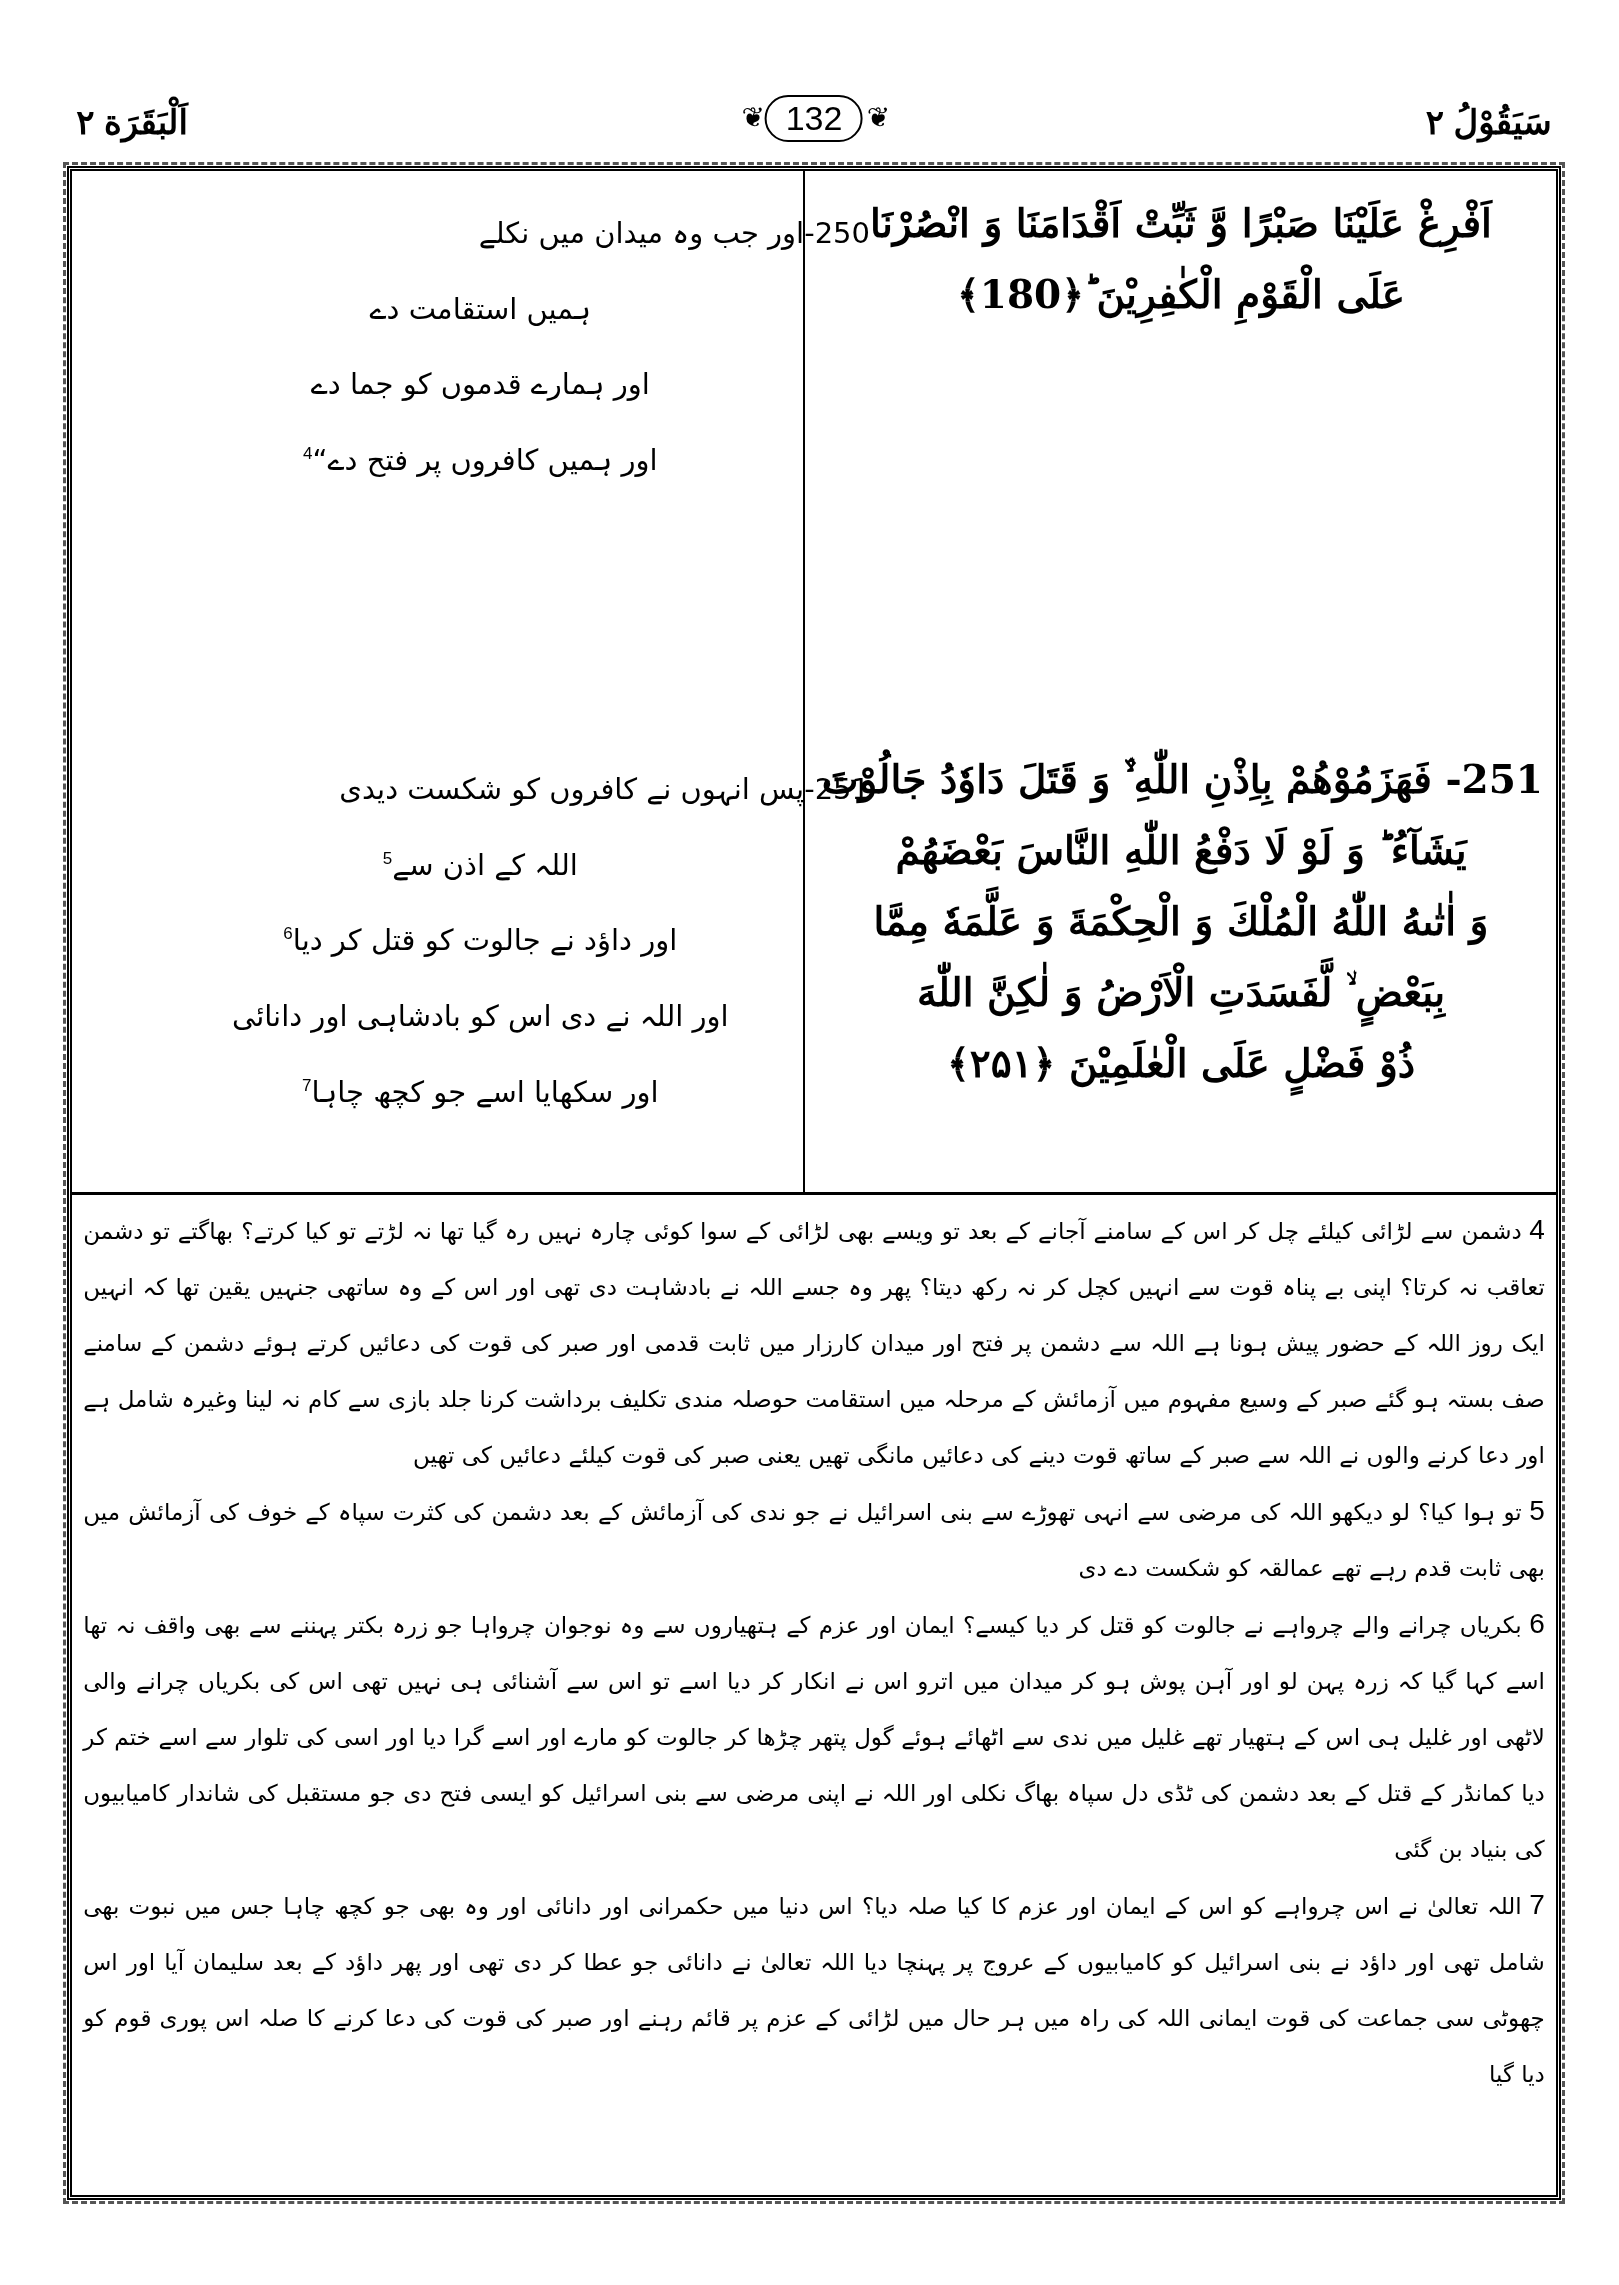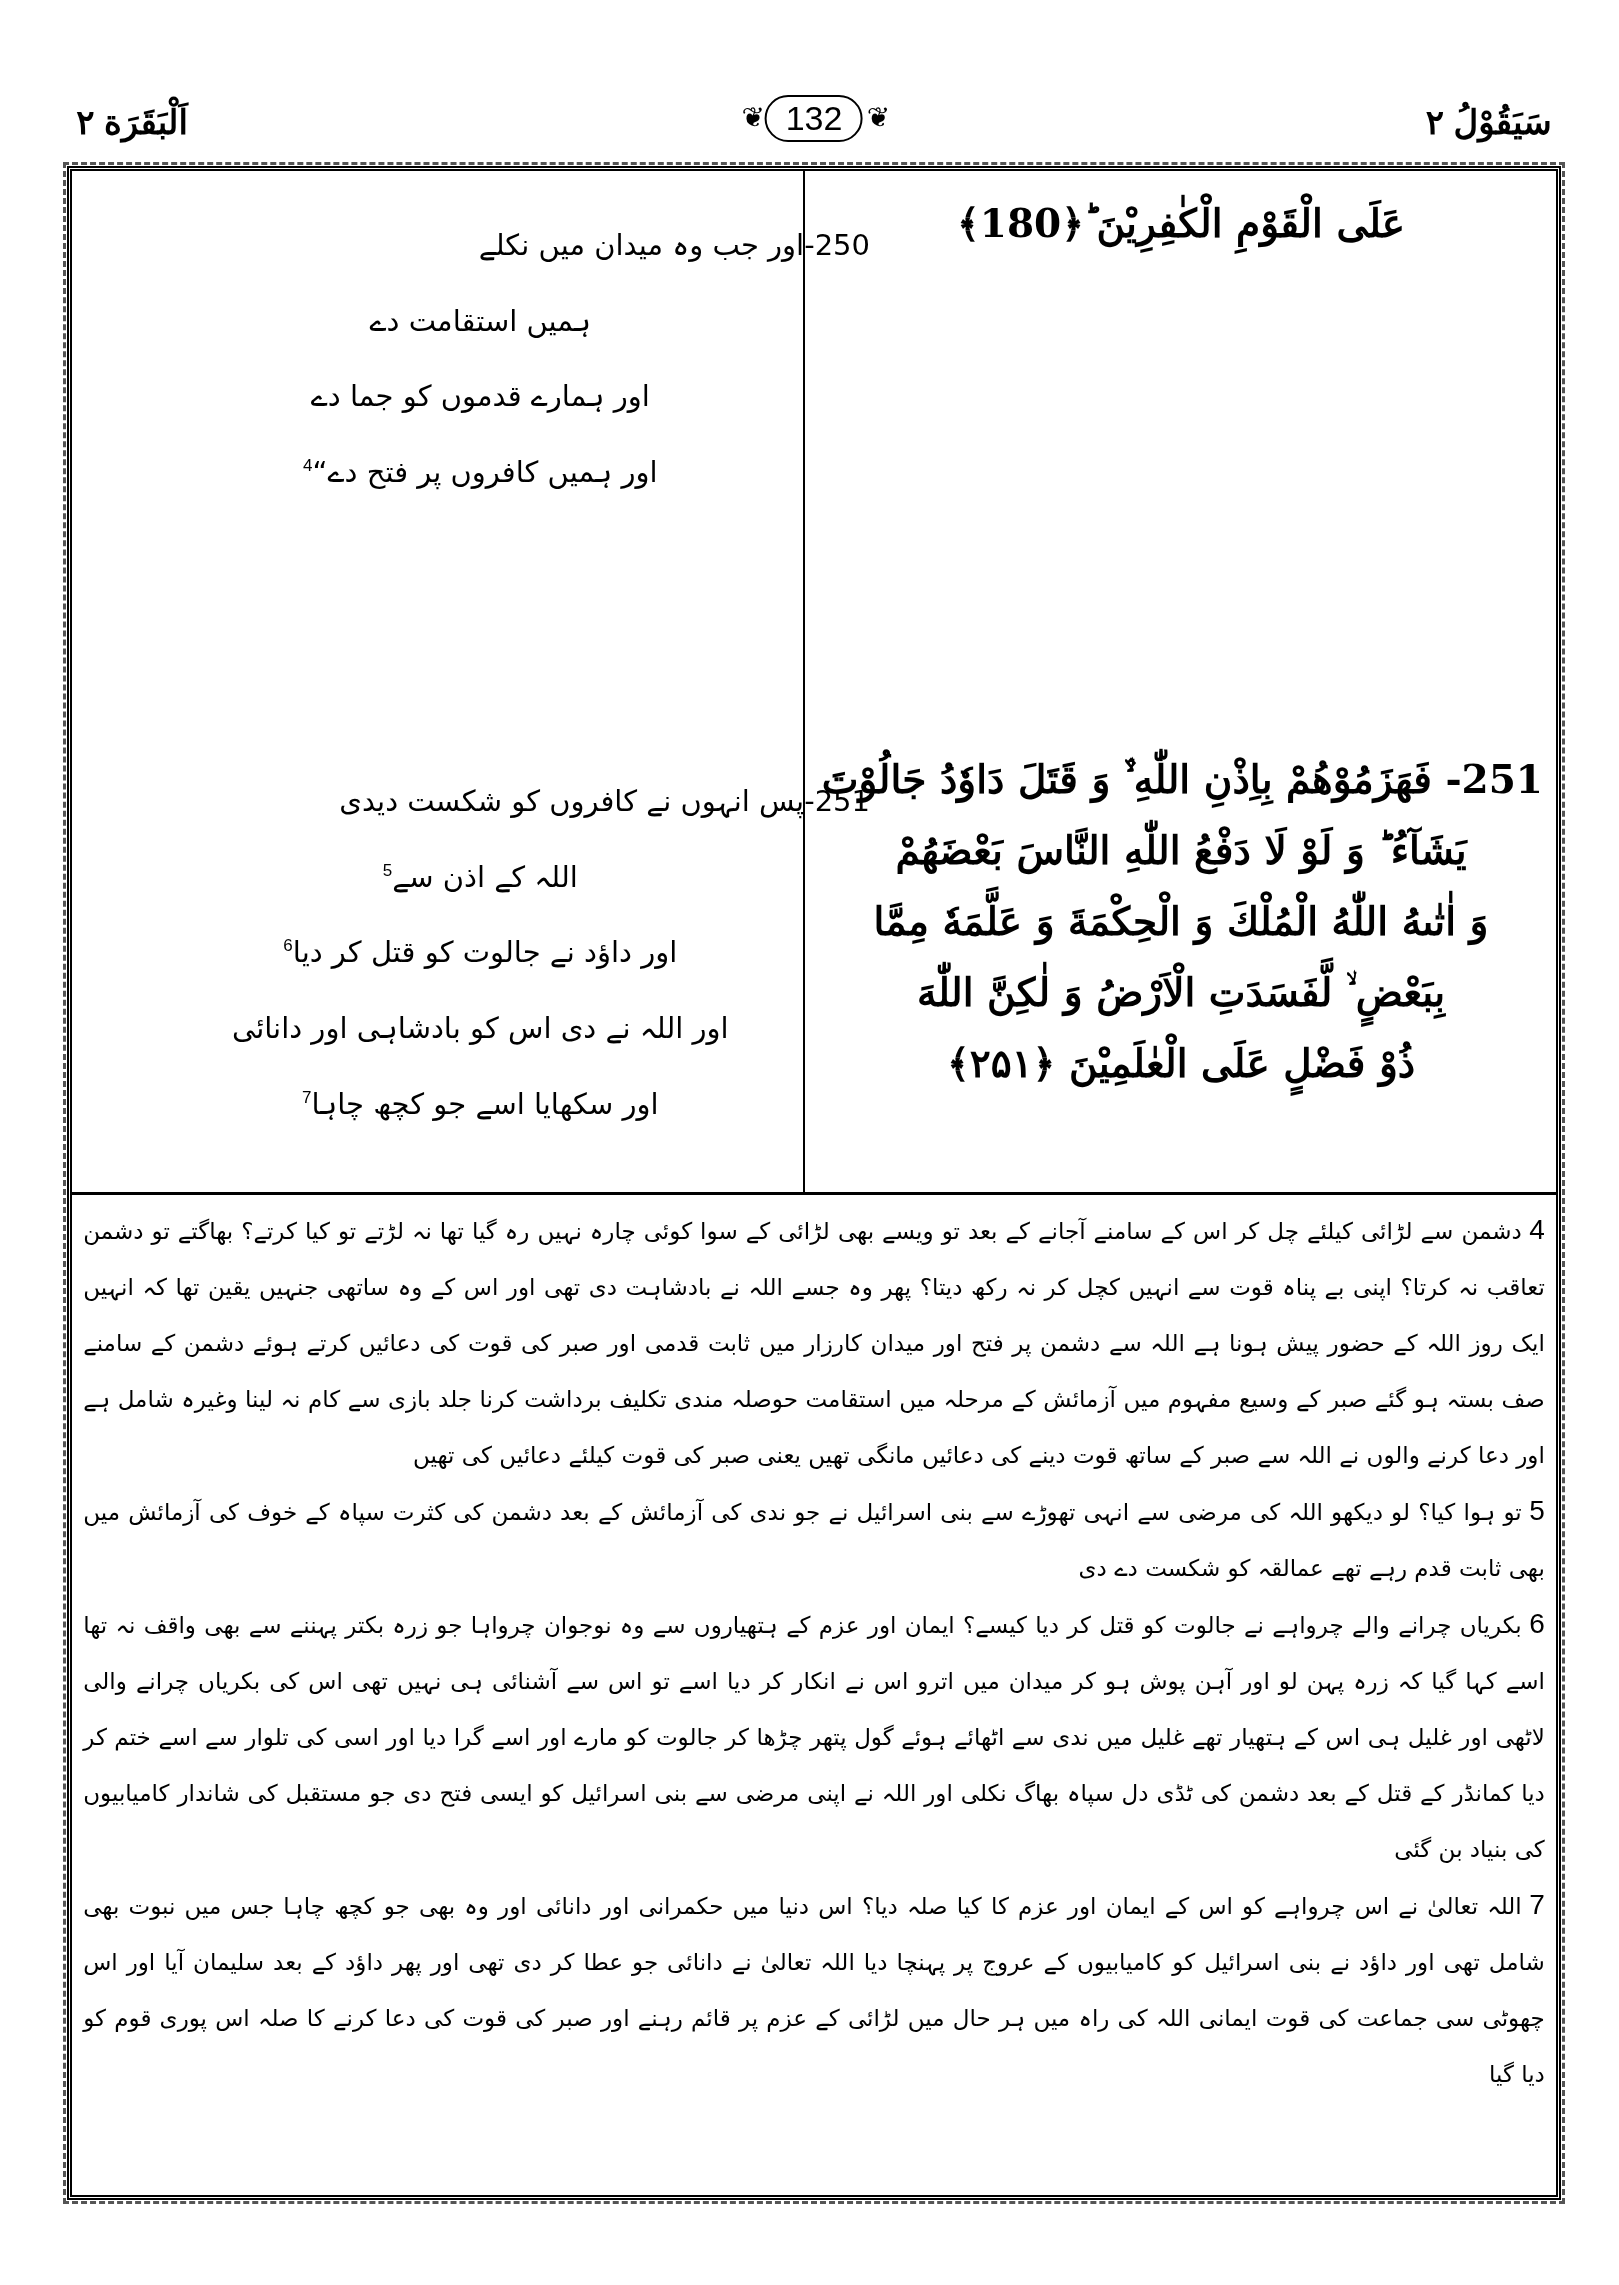--- a/index.html
+++ b/index.html
@@ -35,21 +35,21 @@
       border-bottom: 3.7px solid #000;
     }
     .col-divider {
       position: absolute; top: 0; bottom: 0; left: 731px; border-left: 2.8px solid #000;
     }
     .col-arabic {
       position: absolute; right: 0; top: 0; width: 750px; height: 100%;
       direction: rtl; box-sizing: border-box; padding: 17px 13px 0 13px;
     }
     .col-urdu {
-      position: absolute; left: 0; top: 16px; width: 811px; height: 100%;
+      position: absolute; left: 0; top: 4px; width: 811px; height: 100%;
       direction: rtl; box-sizing: border-box; padding: 17px 13px 0 18.6px;
     }
     .ayah-block { margin: 0; }
     .ayah-block.v251 { position: absolute; top: 573px; right: 13px; left: 13px; }
     .arabic-line {
       font-family: "DejaVu Serif", serif; font-size: 39px; line-height: 71px;
       white-space: nowrap; font-weight: bold;
     }
     .arabic-line.centered { text-align: center; }
     .urdu-line {
@@ -81,20 +81,21 @@
   </div>
   <div class="right-title">سَیَقُوْلُ ۲</div>
 </div>
 
 <div class="frame">
   <div class="table">
     <div class="col-divider"></div>
 
     <div class="col-arabic">
       <div class="ayah-block v250">
+        <div class="arabic-line centered">اَفْرِغْ عَلَیْنَا صَبْرًا وَّ ثَبِّتْ اَقْدَامَنَا وَ انْصُرْنَا</div>
         <div class="arabic-line centered">عَلَى الْقَوْمِ الْكٰفِرِیْنَ ؕ﴿180﴾</div>
       </div>
       <div class="ayah-block v251">
         <div class="arabic-line">251- فَهَزَمُوْهُمْ بِاِذْنِ اللّٰهِ ۙ۫ وَ قَتَلَ دَاوٗدُ جَالُوْتَ</div>
         <div class="arabic-line centered">یَشَآءُ ؕ وَ لَوْ لَا دَفْعُ اللّٰهِ النَّاسَ بَعْضَهُمْ</div>
         <div class="arabic-line centered">وَ اٰتٰىهُ اللّٰهُ الْمُلْكَ وَ الْحِكْمَةَ وَ عَلَّمَهٗ مِمَّا</div>
         <div class="arabic-line centered">بِبَعْضٍ ۙ لَّفَسَدَتِ الْاَرْضُ وَ لٰكِنَّ اللّٰهَ</div>
         <div class="arabic-line centered">ذُوْ فَضْلٍ عَلَى الْعٰلَمِیْنَ ﴿۲۵۱﴾</div>
       </div>
     </div>

